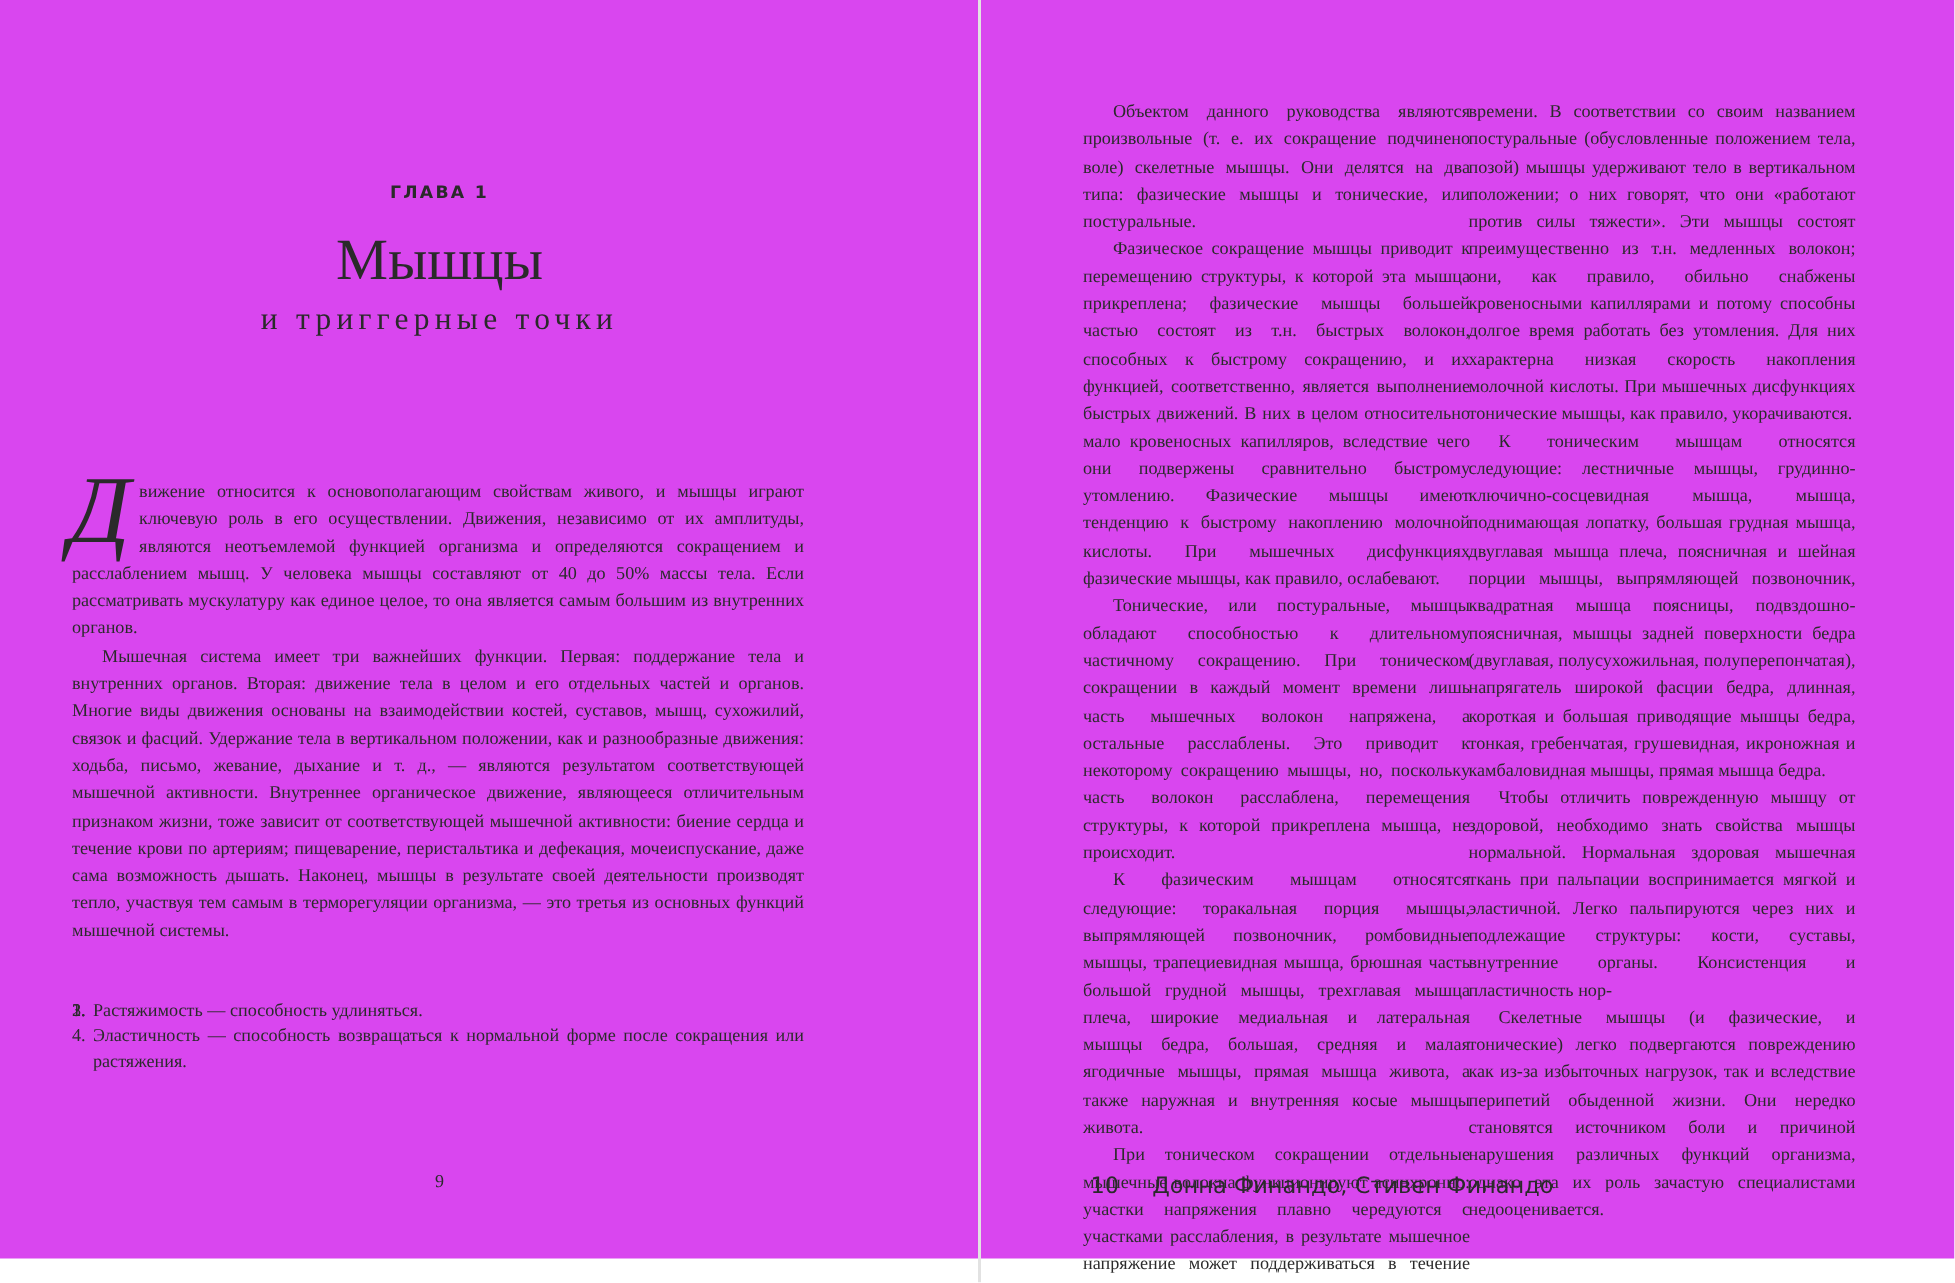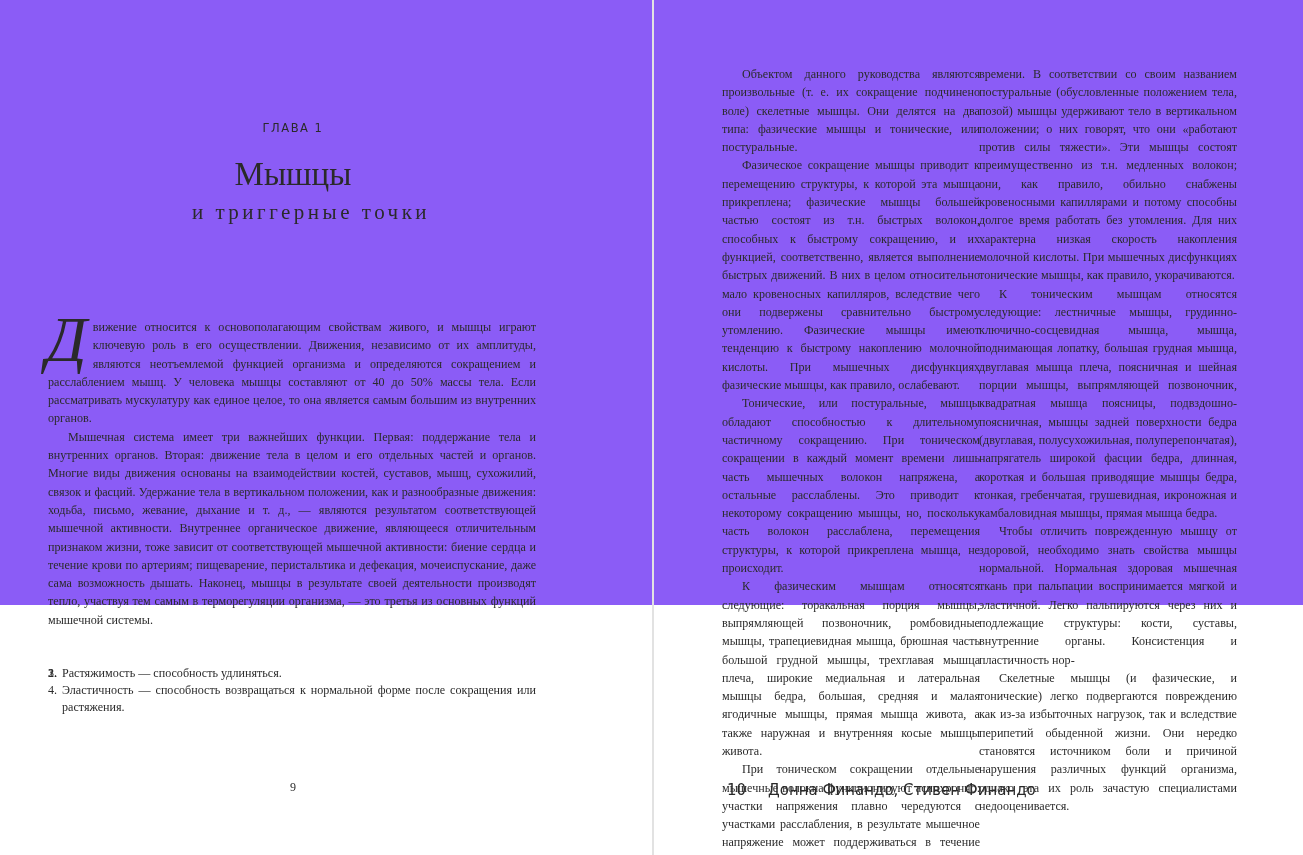--- a/index.html
+++ b/index.html
@@ -1,29 +1,29 @@
 <!DOCTYPE html>
 <html><head>
 <meta charset="utf-8">
 <style>
   html, body { margin:0; padding:0; background:#ffffff; }
   body { width:1303px; height:855px; position:relative; overflow:hidden;
          font-family:"Liberation Serif","DejaVu Serif",serif; color:#2b2b2b; }
-  .page { position:absolute; top:0; height:605px; background:#8b5cf6; }
+  .page { position:absolute; top:0; height:839px; background:#d946ef; }
   .page-left { left:0; width:652px; }
   .page-right { left:654px; width:649px; }
   .divider { position:absolute; left:652px; top:0; width:2px; height:855px; background:#e2e2e2; }
 
   .chapter-label { position:absolute; left:0; width:586px; top:121px; text-align:center;
-    font-family:"DejaVu Sans","Liberation Sans",sans-serif; font-weight:normal; font-size:11.5px;
+    font-family:"DejaVu Sans","Liberation Sans",sans-serif; font-weight:bold; font-size:11.5px;
     letter-spacing:1.5px; color:#2a2a2a; }
   .chapter-title { position:absolute; left:0; width:586px; top:156px; text-align:center;
-    font-family:"Liberation Serif",serif; font-size:33px; color:#2a2a2a; line-height:36px; }
+    font-family:"Liberation Serif",serif; font-size:39px; color:#2a2a2a; line-height:36px; }
   .chapter-subtitle { position:absolute; left:0; width:586px; top:197px; text-align:center;
-    font-family:"Liberation Serif",serif; font-size:21px; letter-spacing:3.5px; color:#2a2a2a; line-height:30px;padding-left:18px; }
+    font-family:"Liberation Serif",serif; font-size:21px; letter-spacing:3.5px; color:#2a2a2a; line-height:30px; }
 
   .body-text { font-size:12.1px; line-height:18.3px; text-align:justify; hyphens:manual; }
   .body-text p { margin:0; text-indent:20px; }
   .body-text p.first { text-indent:0; }
 
   .left-body { position:absolute; left:48px; top:318px; width:488px; }
   .dropcap { float:left; font-family:"Liberation Serif",serif; font-style:italic;
     font-size:64px; line-height:50px; margin:-3px 6px 0 -2px; color:#2a2a2a; height:48px; }
 
   .list { position:absolute; left:48px; top:665px; width:488px; margin:0; padding:0; list-style:none; }

